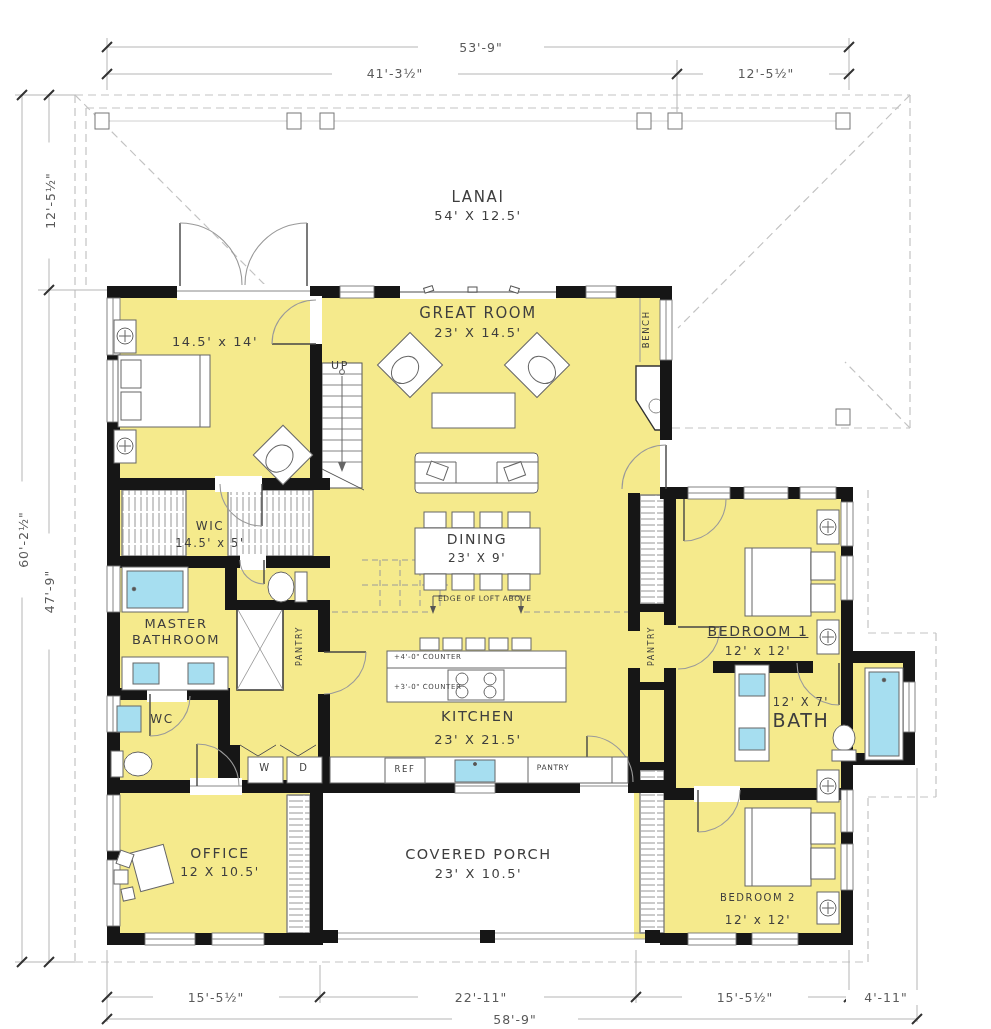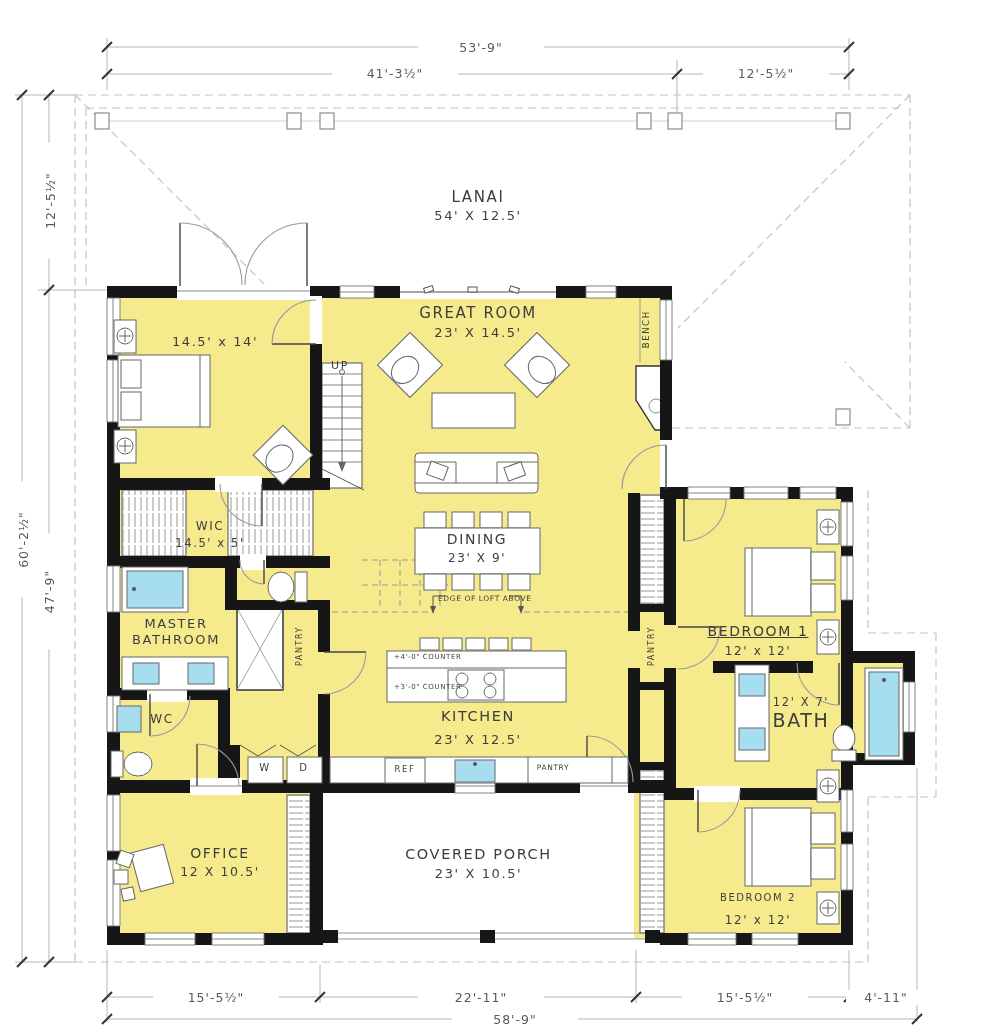--- a/index.html
+++ b/index.html
@@ -411,21 +411,21 @@
 
 <div class="lbl" style="left:120px;top:616px;width:112px;font-size:13px;">MASTER BATHROOM</div>
 
 <div class="lbl nw" style="left:698px;top:623px;width:120px;font-size:14px;text-decoration:underline;">BEDROOM 1</div>
 <div class="lbl nw" style="left:698px;top:644px;width:120px;font-size:12px;">12' x 12'</div>
 
 <div class="lbl nw" style="left:768px;top:677px;width:66px;font-size:19px;margin-top:32px;">BATH</div>
 <div class="lbl nw" style="left:766px;top:695px;width:70px;font-size:11.5px;">12' X 7'</div>
 
 <div class="lbl nw" style="left:418px;top:707px;width:120px;font-size:14.5px;">KITCHEN</div>
-<div class="lbl nw" style="left:418px;top:732px;width:120px;font-size:13px;">23' X 12.5'</div>
+<div class="lbl nw" style="left:418px;top:732px;width:120px;font-size:13px;">23' X 21.5'</div>
 
 <div class="lbl nw" style="left:144px;top:712px;width:36px;font-size:12px;">WC</div>
 
 <div class="lbl nw" style="left:173px;top:845px;width:94px;font-size:14px;">OFFICE</div>
 <div class="lbl nw" style="left:170px;top:864px;width:100px;font-size:12.5px;">12 X 10.5'</div>
 
 <div class="lbl nw" style="left:396px;top:845px;width:165px;font-size:14.5px;">COVERED PORCH</div>
 <div class="lbl nw" style="left:396px;top:866px;width:165px;font-size:13px;">23' X 10.5'</div>
 
 <div class="lbl nw" style="left:698px;top:892px;width:120px;font-size:10px;">BEDROOM 2</div>

